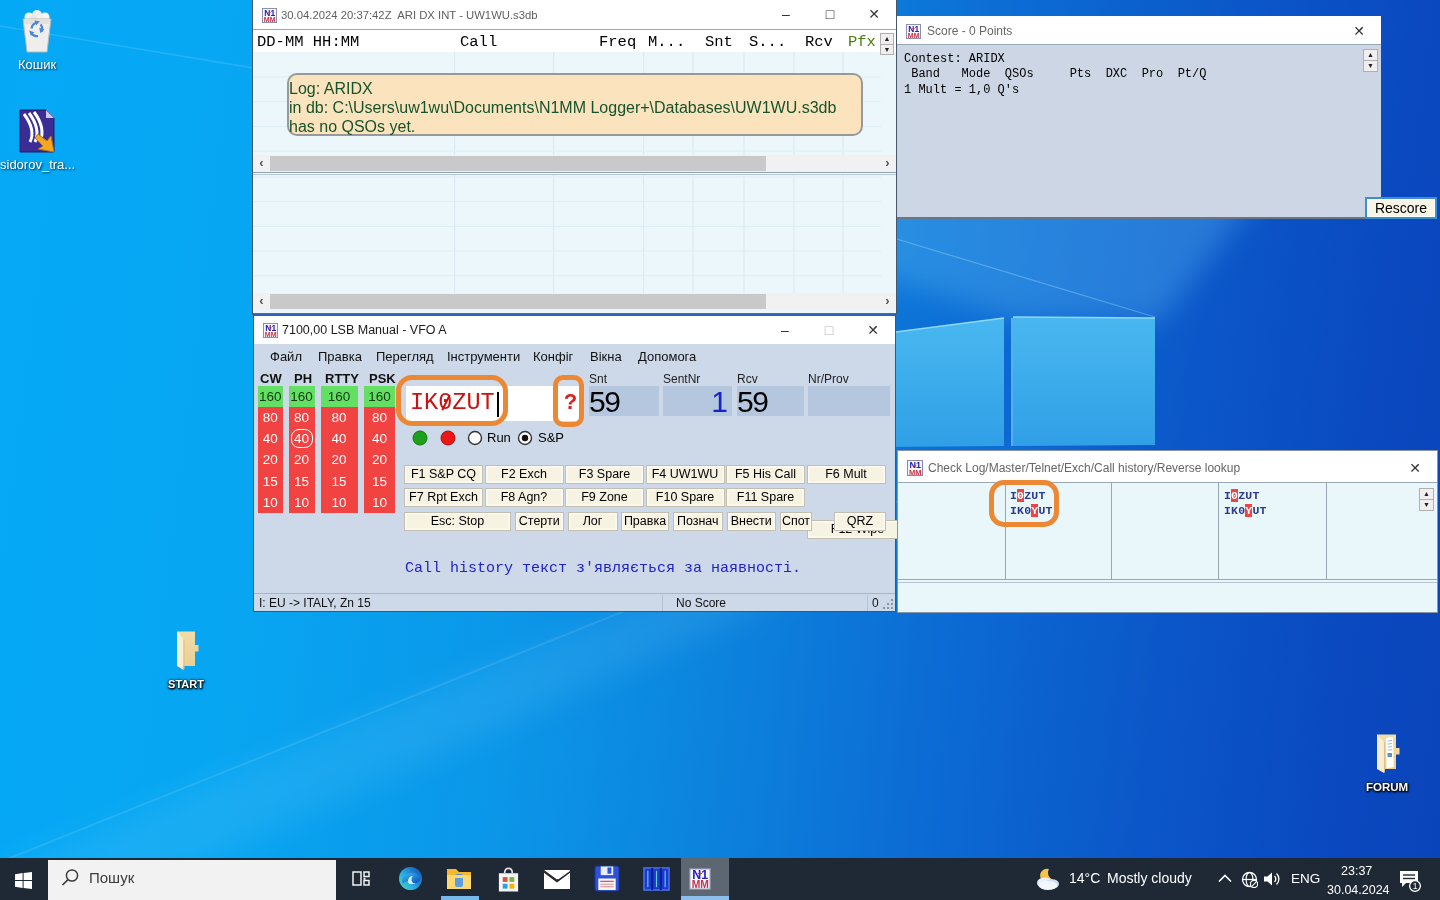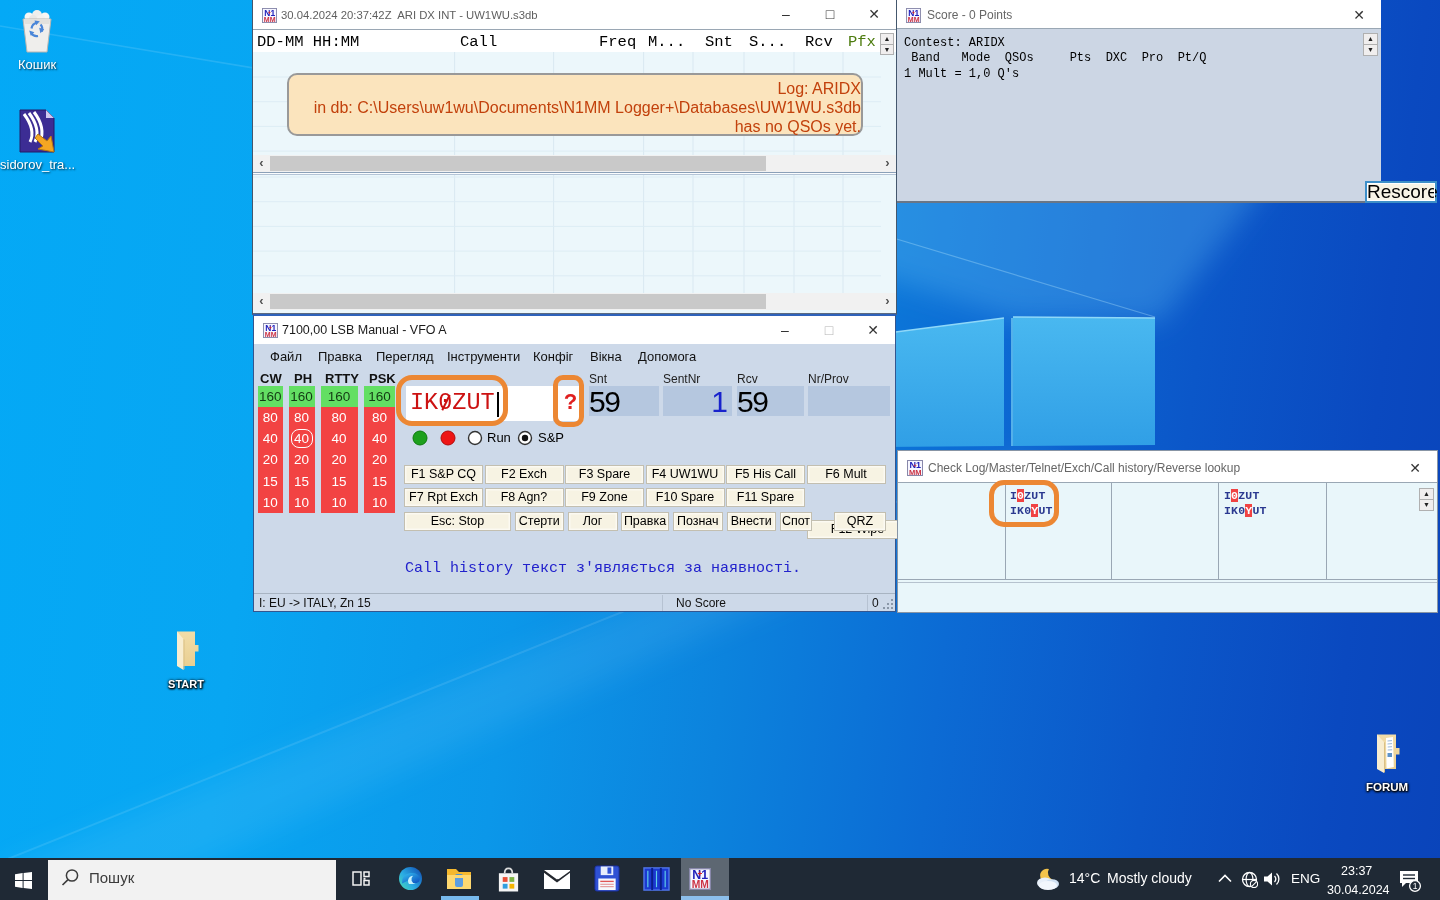--- a/index.html
+++ b/index.html
@@ -193,40 +193,40 @@
         <line x1="0" y1="76.1" x2="628" y2="76.1" stroke="#ddecf4" stroke-width="1"></line>
         <line x1="0" y1="100.8" x2="628" y2="100.8" stroke="#ddecf4" stroke-width="1"></line>
       </svg>
 
     <div class="abs hscroll" style="left:0px;top:293px;width:643px;height:17px;">
         <span class="la">‹</span>
         <span class="thumb"></span>
         <span class="ra">›</span>
       </div>
 
-    <div class="abs" style="left:34px;top:73px;width:576px;height:63px;background:#fbe4bd;border:2px solid #999;border-radius:10px; color:#c2410c; font-size:16px; text-align:right; padding-top:4px; line-height:19px; white-space:nowrap;">
+    <div class="abs" style="left:34px;top:73px;width:576px;height:63px;background:#fbe4bd;border:2px solid #999;border-radius:10px; color:#14532d; font-size:16px; text-align:left; padding-top:4px; line-height:19px; white-space:nowrap;">
       Log: ARIDX<br>in db: C:\Users\uw1wu\Documents\N1MM Logger+\Databases\UW1WU.s3db<br>has no QSOs yet.
     </div>
   </div>
 
-  <div id="win-score" class="win" style="left:897px; top:0; width:484px; height:203px; background:#ccd6e4; border-bottom:2px solid #6a7686;">
+  <div id="win-score" class="win" style="left:897px; top:16px; width:484px; height:203px; background:#ccd6e4; border-bottom:2px solid #6a7686;">
     <div class="titlebar" style="height:29px; border-bottom:1px solid #9aa7b4;"></div>
     <svg class="abs" style="left:9px;top:8px;" width="15" height="15">
         <use href="#n1mm"></use>
       </svg>
     <div class="title-txt" style="left:30px;font-size:12px;color:#666;">Score - 0 Points</div>
     <div class="cap-btn" style="right:0px;top:1px;">✕</div>
     <div class="abs mono" style="left:7px;top:36px;font-size:12px;font-weight:400;color:#000;white-space:pre;line-height:15.3px;">Contest: ARIDX
  Band   Mode  QSOs     Pts  DXC  Pro  Pt/Q
 1 Mult = 1,0 Q's</div>
     <div class="abs" style="right:3px;top:33px;width:15px;height:23px;background:#f0eeee;border:1px solid #b0b0b0;">
       <div style="height:11px;border-bottom:1px solid #b0b0b0;text-align:center;font-size:7px;line-height:10px;color:#222;">▲</div>
       <div style="height:10px;text-align:center;font-size:7px;line-height:9px;color:#222;">▼</div>
     </div>
-    <div class="abs" style="left:468px;top:181px;width:72px;height:22px;background:#f8f4e6;border:2px solid #3d8fc8;outline:1px solid #fff;outline-offset:-3px;color:#000;font-size:19px;text-align:center;line-height:18px;">Rescore</div>
+    <div class="abs" style="left:468px;top:181px;width:72px;height:22px;background:#f8f4e6;border:2px solid #3d8fc8;outline:1px solid #fff;outline-offset:-3px;color:#000;font-size:14px;text-align:center;line-height:18px;">Rescore</div>
   </div>
 
   <div id="win-entry" class="win" style="left:253px; top:313.5px; width:643px; height:298.5px; border:1.5px solid #34568f; border-top:2.5px solid #2e62bb;">
     <div class="titlebar" style="height:28px;"></div>
     <svg class="abs" style="left:9px;top:7px;" width="15" height="15">
         <use href="#n1mm"></use>
       </svg>
     <div class="title-txt" style="left:28px;color:#1a1a1a;font-size:12.5px;top:7.5px;">7100,00 LSB Manual - VFO A</div>
     <div class="cap-btn" style="right:88px;">–</div>
     <div class="cap-btn" style="right:44px;color:#b5b5b5;">□</div>

